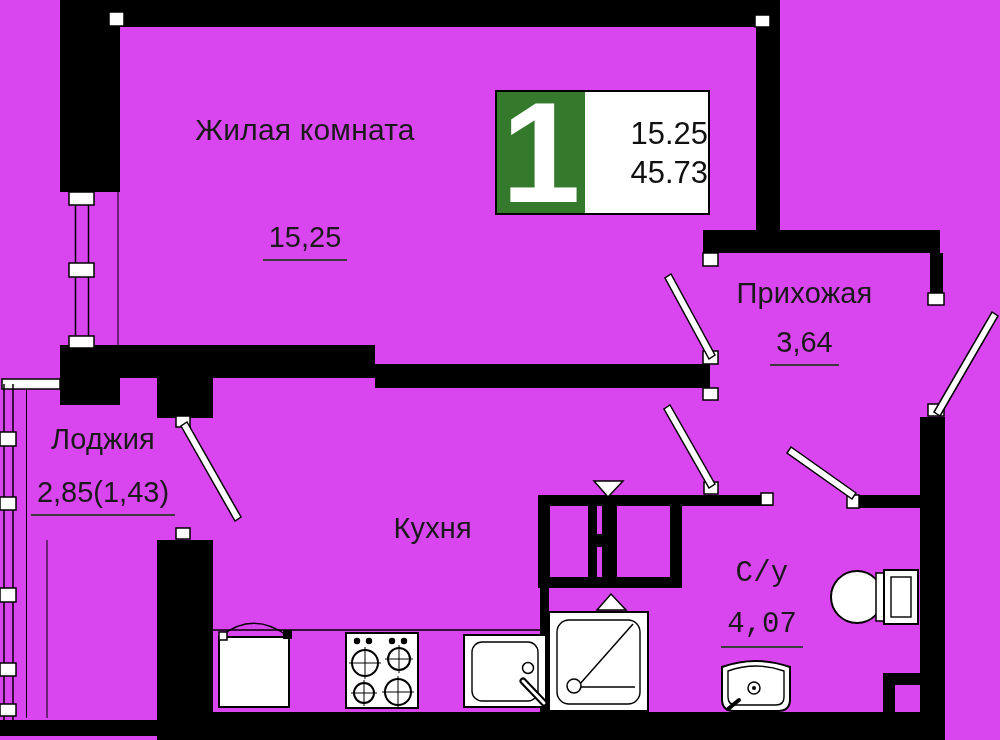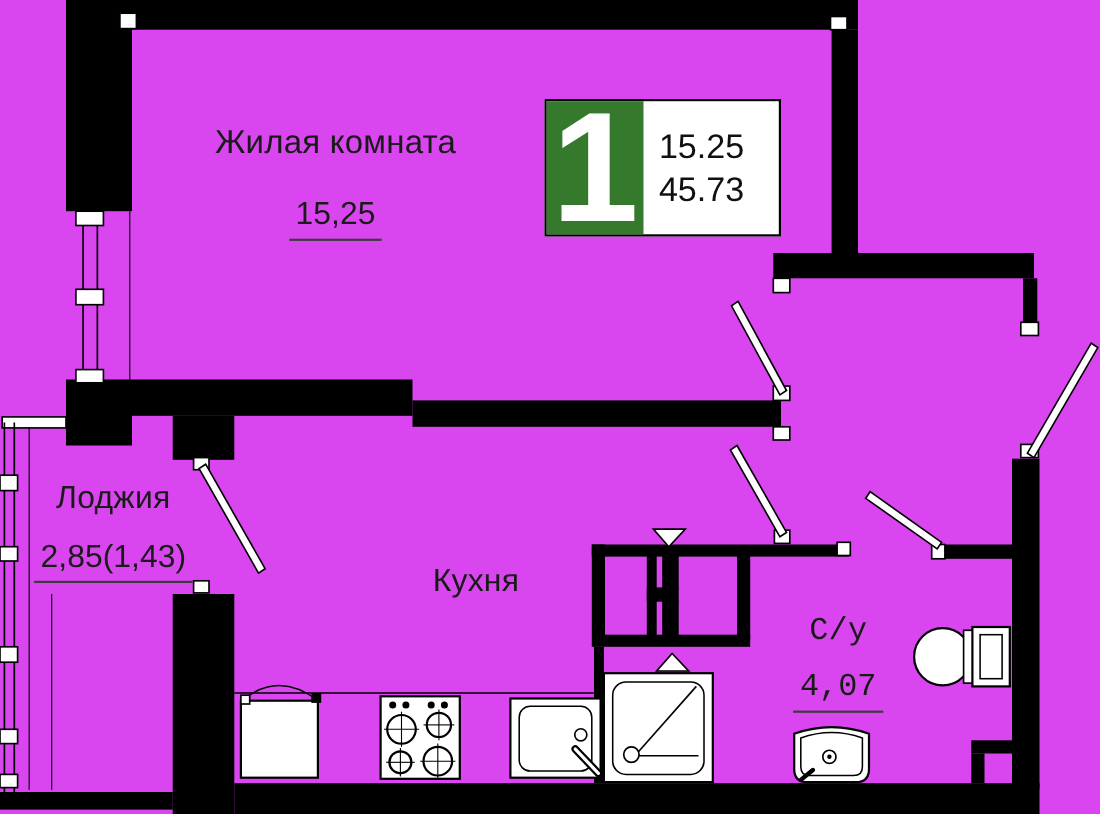--- a/index.html
+++ b/index.html
@@ -19,21 +19,21 @@
   .ln1{stroke:#000;stroke-width:1;fill:none;}
   .knob{fill:#000;stroke:none;}
   
   .room-label{position:absolute;text-align:center;}
   .room-name{font-size:29px;font-weight:500;letter-spacing:.2px;white-space:nowrap;}
   .room-name.big{font-size:30px;}
   .room-area{display:inline-block;font-size:29px;font-weight:500;padding:0 6px 5px 6px;border-bottom:2px solid #3c3c3c;white-space:nowrap;}
   
   .badge{position:absolute;left:495px;top:90px;width:215px;height:125px;display:flex;border:2px solid #000;background:#fff;box-sizing:border-box;}
   .badge-green{width:88px;display:flex;align-items:center;justify-content:center;color:#fff;font-size:142px;font-weight:700;line-height:100px;overflow:hidden;}
-  .badge-stats{flex:1;display:flex;flex-direction:column;justify-content:center;padding-left:14px;font-size:31px;font-weight:500;line-height:39px;color:#101010;}
+  .badge-stats{flex:1;display:flex;flex-direction:column;justify-content:center;padding-left:14px;font-size:31px;font-weight:500;line-height:39px;color:#101010;align-items:flex-end;}
 </style>
 </head>
 <body>
 
 <div class="plan">
 
   <svg width="1000" height="740" viewBox="0 0 1000 740">
 
     <g>
       <rect class="wall" x="60" y="0" width="720" height="27"></rect>
@@ -171,27 +171,33 @@
       <rect class="fx" x="464" y="635" width="82" height="72"></rect>
       <rect class="fx-thin" x="472" y="642" width="66" height="59" rx="10"></rect>
       <circle class="jamb" cx="528" cy="668" r="5.5"></circle>
       <line x1="523" y1="681" x2="544" y2="703" stroke="#000" stroke-width="7" stroke-linecap="round"></line>
       <line x1="523" y1="681" x2="544" y2="703" stroke="#fff" stroke-width="3" stroke-linecap="round"></line>
     </g>
   </svg>
 
   <div class="room-label" style="left:150px;top:113px;width:310px;">
     <div class="room-name big">Жилая комната</div>
-    <div style="margin-top:32px;">
+    <div style="margin-top:74px;">
       <span class="room-area">15,25</span>
     </div>
   </div>
 
-
-  <div class="room-label" style="left:12px;top:437px;width:182px;">
+  <div class="room-label" style="left:712px;top:277px;width:185px;">
+    <div class="room-name">Прихожая</div>
+    <div style="margin-top:16px;">
+      <span class="room-area">3,64</span>
+    </div>
+  </div>
+
+  <div class="room-label" style="left:12px;top:423px;width:182px;">
     <div class="room-name">Лоджия</div>
     <div style="margin-top:20px;">
       <span class="room-area">2,85(1,43)</span>
     </div>
   </div>
 
   <div class="room-label" style="left:292px;top:512px;width:180px;text-align:right;">
     <div class="room-name">Кухня</div>
   </div>
 

